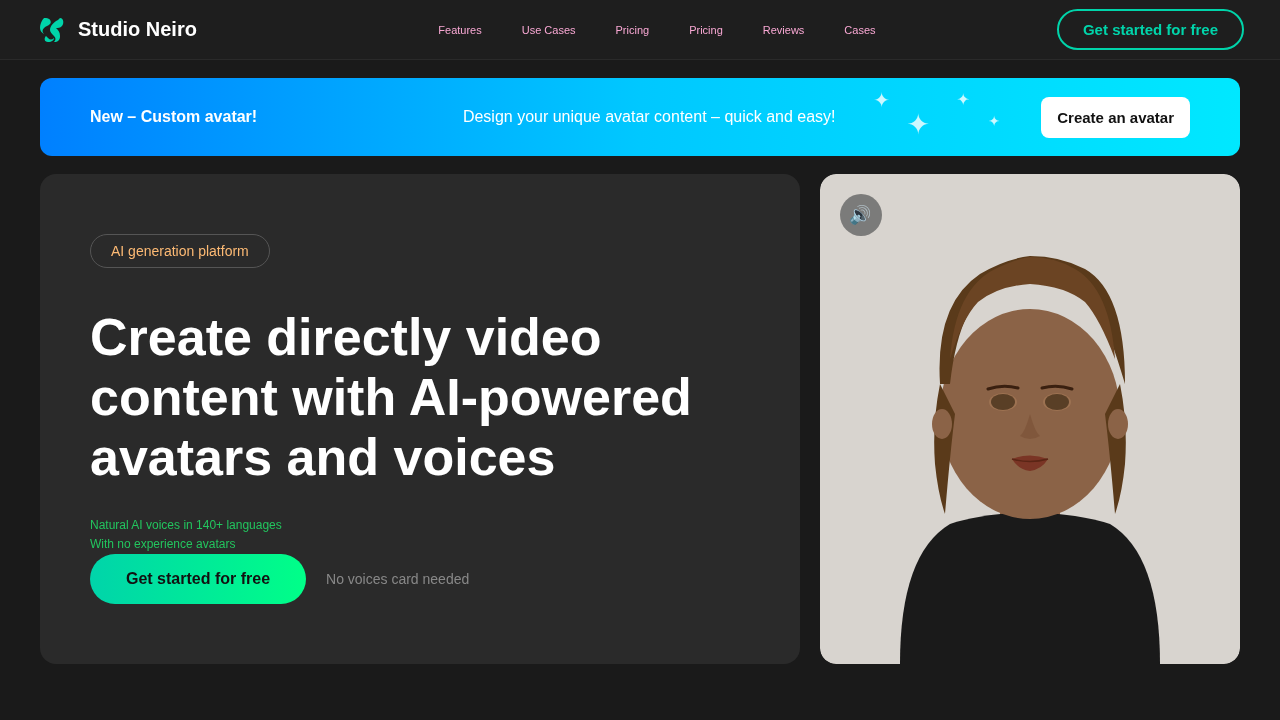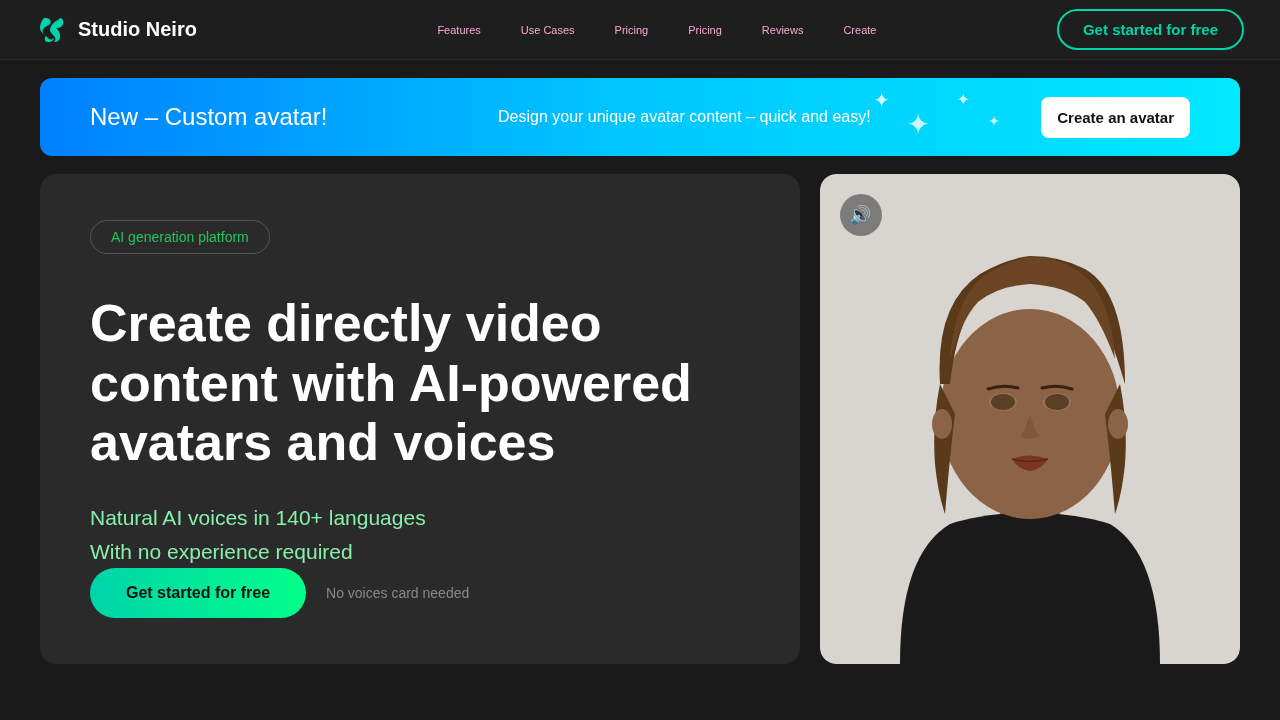--- a/index.html
+++ b/index.html
@@ -70,22 +70,22 @@
       align-items: center;
       padding: 0 50px;
       gap: 40px;
       position: relative;
       overflow: hidden;
       margin: 0 40px;
       border-radius: 12px;
       margin-top: 18px;
     }
     .banner-title {
-      font-size: 24px;
-      font-weight: 400;
+      font-size: 16px;
+      font-weight: 700;
       color: white;
       white-space: nowrap;
     }
     .banner-subtitle {
       font-size: 16px;
       font-weight: 500;
       color: white;
       flex: 1;
       text-align: center;
     }
@@ -131,34 +131,34 @@
       flex-direction: column;
       justify-content: center;
     }
     .hero-badge {
       display: inline-flex;
       align-items: center;
       border: 1px solid #555;
       border-radius: 25px;
       padding: 8px 20px;
       font-size: 14px;
-      color: #22c55e;
+      color: #fdba74;
       margin-bottom: 40px;
       width: fit-content;
     }
     .hero-title {
       font-size: 52px;
       font-weight: 700;
       line-height: 1.15;
       color: white;
       margin-bottom: 28px;
     }
     .hero-subtitle {
-      font-size: 21px;
-      color: #86efac;
+      font-size: 12px;
+      color: #22c55e;
       line-height: 1.6;
     }
     .hero-actions {
       display: flex;
       align-items: center;
       gap: 20px;
     }
     .hero-cta {
       background: linear-gradient(90deg, #00d4aa, #00ff88);
       color: #111;
@@ -231,21 +231,21 @@
     </svg>
     <span class="nav-logo-text">Studio Neiro</span>
   </a>
 
   <div class="nav-links">
     <a class="nav-link" href="#">Features</a>
     <a class="nav-link" href="#">Use Cases</a>
     <a class="nav-link" href="#">Pricing</a>
     <a class="nav-link" href="#">Pricing</a>
     <a class="nav-link" href="#">Reviews</a>
-    <a class="nav-link" href="#">Create</a>
+    <a class="nav-link" href="#">Cases</a>
   </div>
 
   <button class="nav-cta">Get started for free</button>
 </nav>
 
 <div class="banner">
   <span class="banner-title">New – Custom avatar!</span>
   <span class="banner-subtitle">Design your unique avatar content – quick and easy!</span>
 
   <span class="sparkle sparkle-1">✦</span>
@@ -256,21 +256,21 @@
   <button class="banner-btn">Create an avatar</button>
 </div>
 
 <div class="main">
 
   <div class="hero-left">
     <div class="hero-badge">AI generation platform</div>
     <h1 class="hero-title">Create directly video content with AI-powered avatars and voices</h1>
     <div class="hero-subtitle">
       <div>Natural AI voices in 140+ languages</div>
-      <div>With no experience required</div>
+      <div>With no experience avatars</div>
     </div>
     <div class="hero-actions">
       <button class="hero-cta">Get started for free</button>
       <span class="hero-no-cc">No voices card needed</span>
     </div>
   </div>
 
   <div class="hero-right">
     <div class="avatar-container">
       <div class="avatar-bg">

